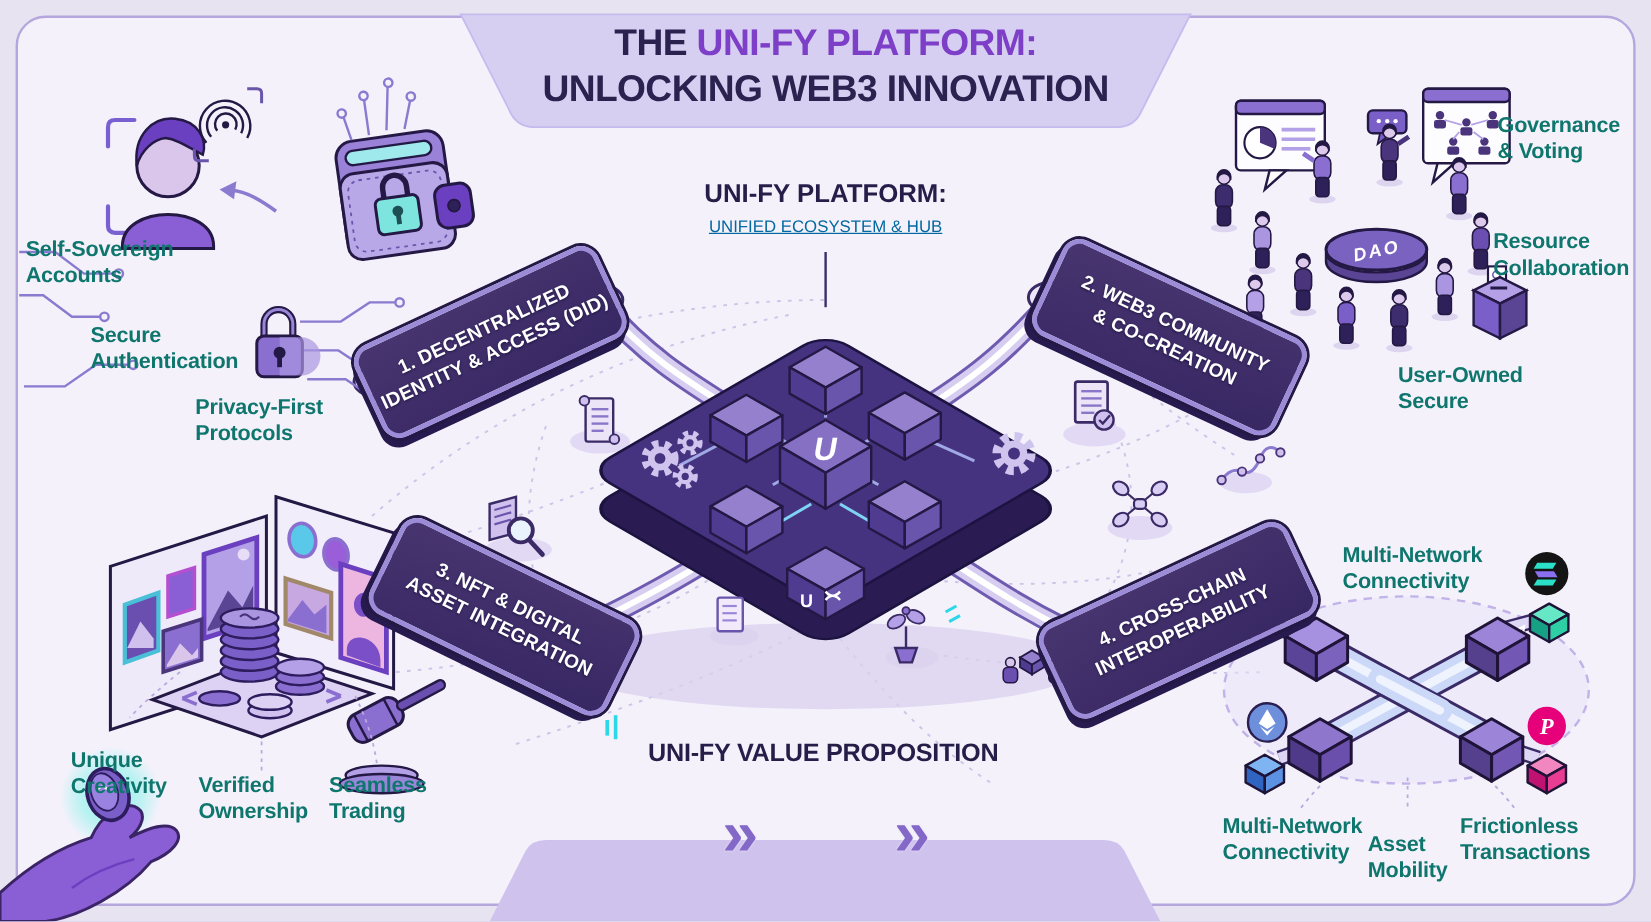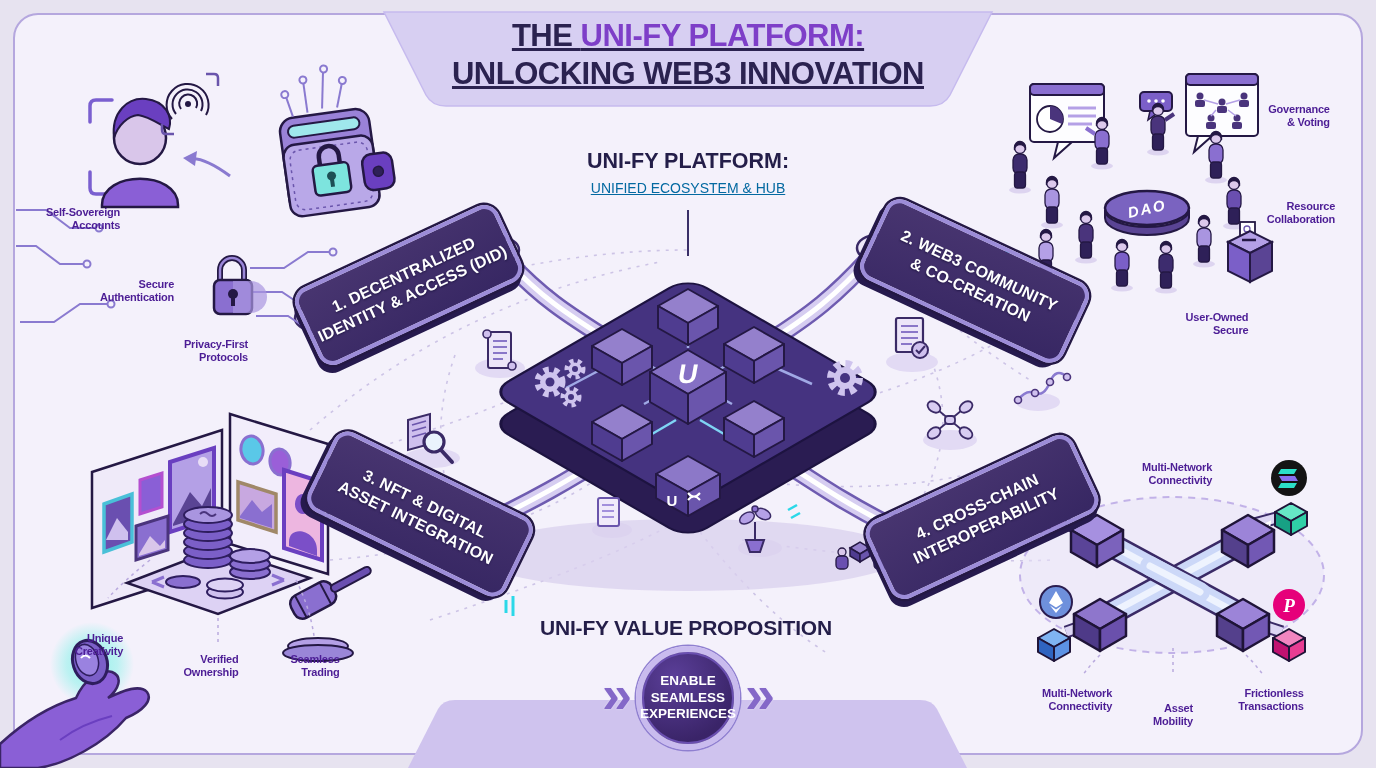--- a/index.html
+++ b/index.html
@@ -1,22 +1,22 @@
 <!DOCTYPE html>
 <html><head>
 <meta charset="utf-8">
 <style>
   html,body{margin:0;padding:0;background:#d8d4e6;}
   #stage{position:relative;width:1376px;height:768px;background:#e7e3f0;overflow:hidden;
          font-family:"Liberation Sans",sans-serif;}
   #scene{position:absolute;left:0;top:0;}
-  .lbl{position:absolute;transform:translate(-50%,-50%);font-weight:bold;font-size:11px;
-       line-height:1.22;color:#4c1d95;text-align:right;white-space:pre-line;letter-spacing:-.2px;}
+  .lbl{position:absolute;transform:translate(-50%,-50%);font-weight:bold;font-size:18px;
+       line-height:1.22;color:#0f766e;text-align:left;white-space:pre-line;letter-spacing:-.2px;}
   .title-wrap{position:absolute;left:0;right:0;top:17px;text-align:center;
-       font-weight:bold;font-size:31px;line-height:38px;color:#2b2250;letter-spacing:-.5px;text-decoration:underline;}
+       font-weight:bold;font-size:31px;line-height:38px;color:#2b2250;letter-spacing:-.5px;}
   .title-wrap .hl{color:#7e3fc8;}
   .hub-label{position:absolute;left:688px;top:148px;width:460px;transform:translateX(-50%);
        text-align:center;color:#241e49;}
   .hub-label .t1{font-weight:bold;font-size:21.5px;line-height:27px;}
   .hub-label .t2{font-weight:normal;font-size:14px;line-height:27px;color:#0369a1;text-decoration:underline;}
   .pillar{position:absolute;background:linear-gradient(170deg,#483570,#372763);
        border:4px solid #9c8cd8;border-radius:16px;box-shadow:0 0 0 2.5px #241844,-4px 7px 0 0 #261a4e;
        display:flex;align-items:center;justify-content:center;color:#fff;font-weight:bold;
        font-size:16px;line-height:1.3;text-align:center;white-space:pre-line;
        text-shadow:0 1px 2px rgba(10,5,40,.55);letter-spacing:.2px;}
@@ -722,18 +722,15 @@
 Connectivity</div>
 <div class="lbl" style="left:1077px;top:700px;">Multi-Network
 Connectivity</div>
 <div class="lbl" style="left:1173px;top:700px;margin-top:15px;">Asset
 Mobility</div>
 <div class="lbl" style="left:1271px;top:700px;">Frictionless
 Transactions</div>
 
 <div class="vp-heading" style="left:686px;top:628px;text-align:center;">UNI-FY VALUE PROPOSITION</div>
 <div class="vp-arrow" style="left:617px;top:698px;">»</div>
-<div class="vp-circle" style="left:636px;top:646px;">ENABLE
-SEAMLESS
-EXPERIENCES</div>
 <div class="vp-arrow" style="left:760px;top:698px;">»</div>
 
 </div>
 
 </body></html>

